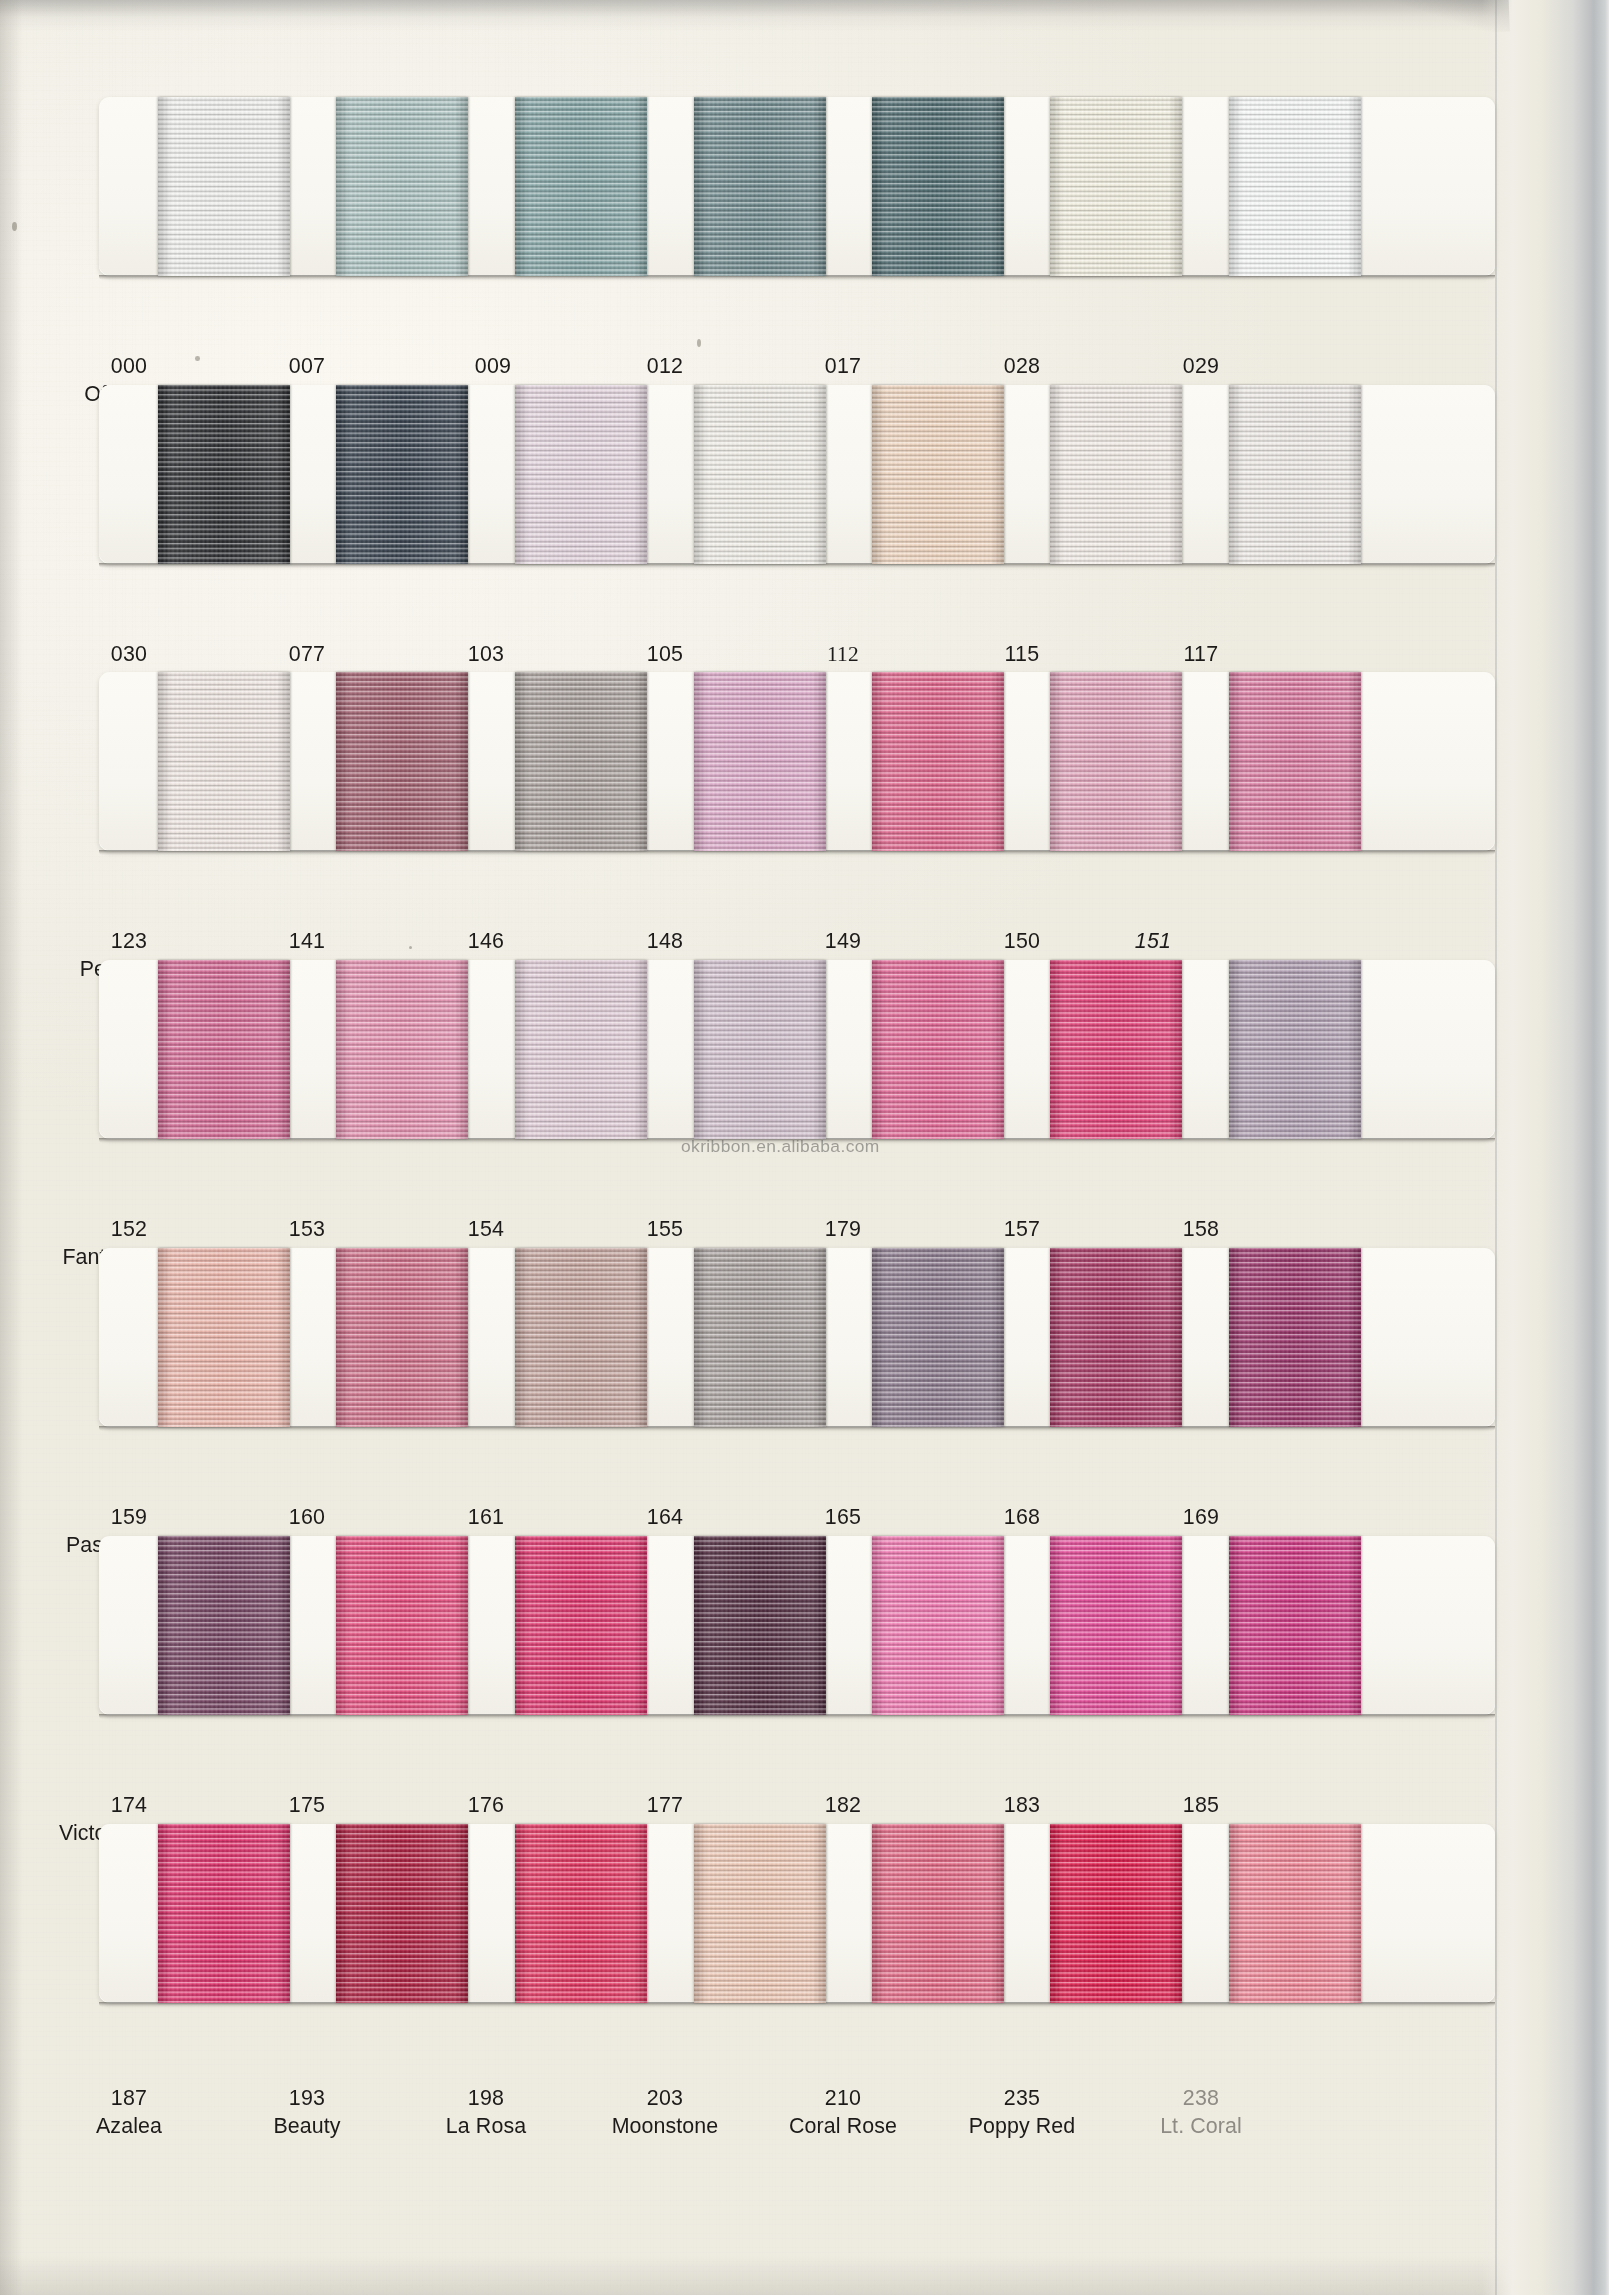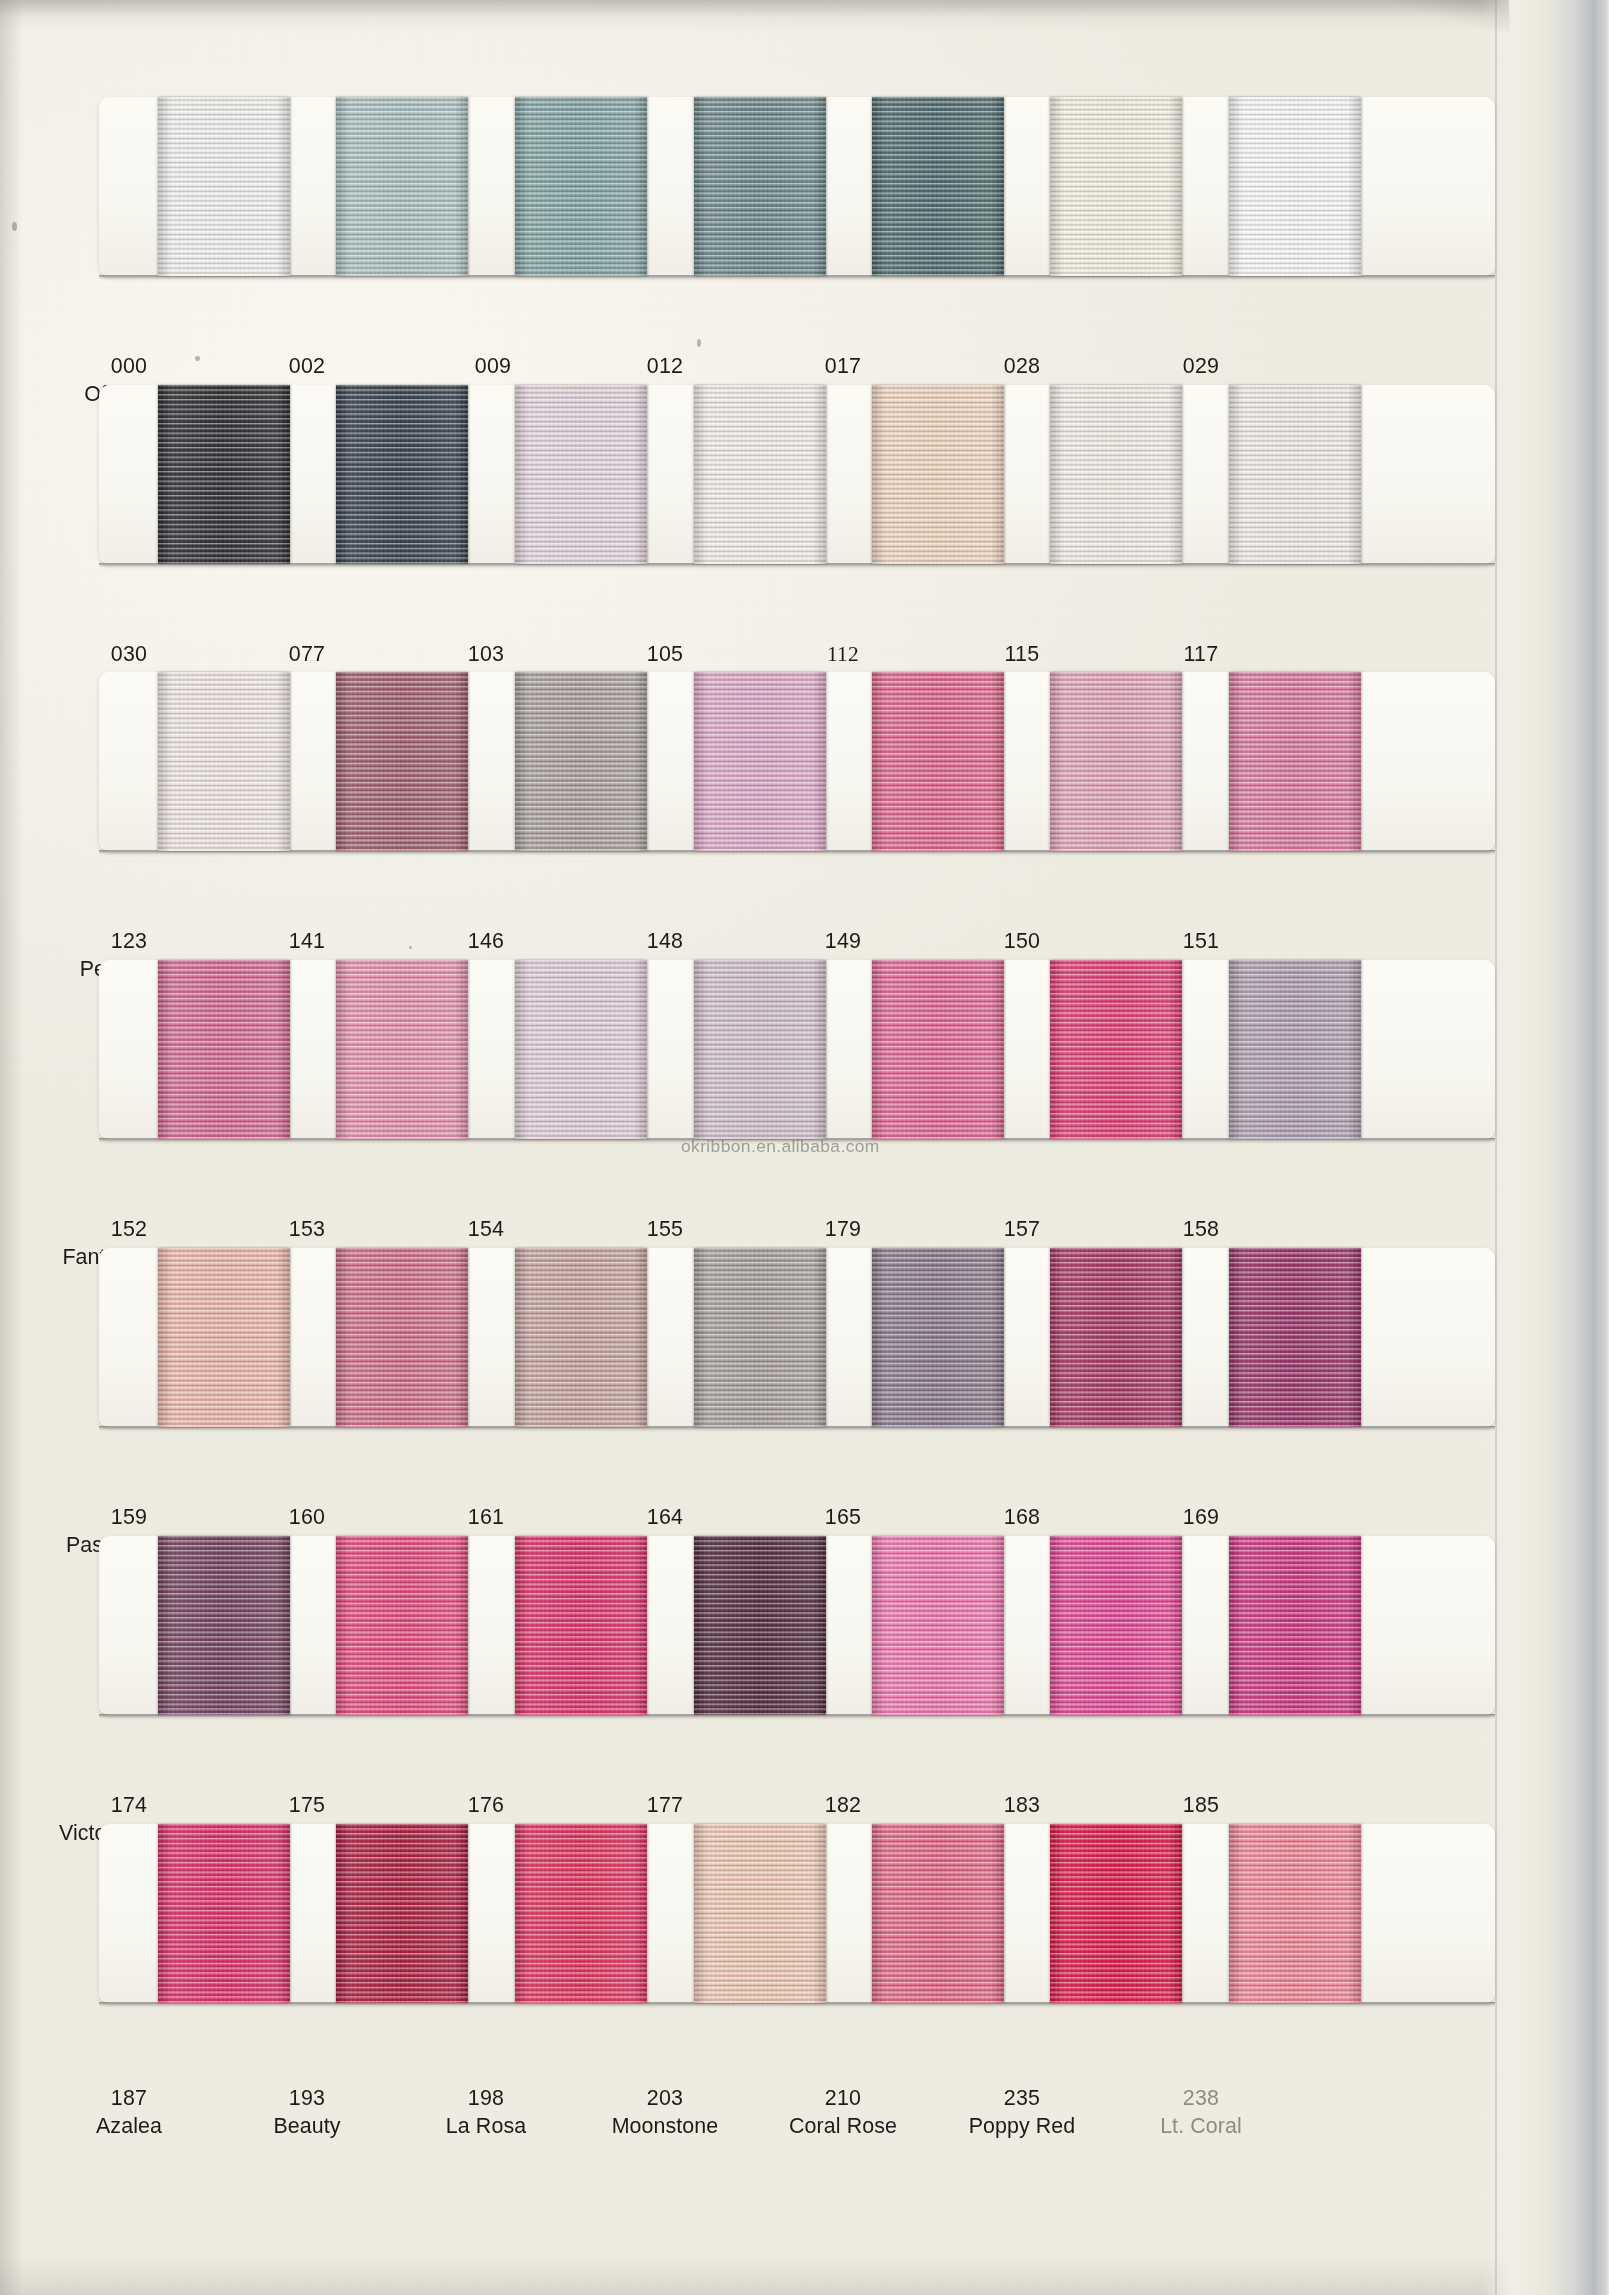--- a/index.html
+++ b/index.html
@@ -210,21 +210,21 @@
         <div class="swatch-strip" title="017 Metal Grey" style="left: 773px; width: 132px; background-color: rgb(71, 101, 106);"></div>
         <div class="swatch-strip" title="028 Antique White" style="left: 951px; width: 132px; background-color: rgb(242, 239, 223);"></div>
         <div class="swatch-strip" title="029 White" style="left: 1130px; width: 132px; background-color: rgb(247, 248, 248);"></div>
       </div>
       <div class="row labels" style="top: 354px;">
         <div class="label-cell" style="left: 22px; width: 214px;">
           <div class="label-code">000</div>
           <div class="label-name">Off White</div>
         </div>
         <div class="label-cell" style="left: 200px; width: 214px;">
-          <div class="label-code">002</div>
+          <div class="label-code">007</div>
           <div class="label-name">Shell Grey</div>
         </div>
         <div class="label-cell" style="left: 386px; width: 214px;">
           <div class="label-code">009</div>
           <div class="label-name">Light Silver</div>
         </div>
         <div class="label-cell" style="left: 558px; width: 214px;">
           <div class="label-code">012</div>
           <div class="label-name">Silver</div>
         </div>
@@ -311,21 +311,21 @@
           <div class="label-name">Tulip</div>
         </div>
         <div class="label-cell" style="left: 736px; width: 214px;">
           <div class="label-code">149</div>
           <div class="label-name">Wild Rose</div>
         </div>
         <div class="label-cell" style="left: 915px; width: 214px;">
           <div class="label-code">150</div>
           <div class="label-name">Pink</div>
         </div>
-        <div class="label-cell" style="left: 1094px; width: 214px;">
+        <div class="label-cell" style="left: 1046px; width: 214px; font-style: italic;">
           <div class="label-code">151</div>
           <div class="label-name">Peony</div>
         </div>
       </div>
       <div class="row" style="top: 960px;">
         <div class="card"></div>
         <div class="card-shadow-bottom"></div>
         <div class="swatch-strip" title="152 Fantasy Rose" style="left: 59px; width: 132px; background-color: rgb(210, 98, 143);"></div>
         <div class="swatch-strip" title="153 Sherbet" style="left: 237px; width: 132px; background-color: rgb(227, 139, 171);"></div>
         <div class="swatch-strip" title="154 Rose Pink" style="left: 416px; width: 132px; background-color: rgb(224, 203, 214);"></div>

